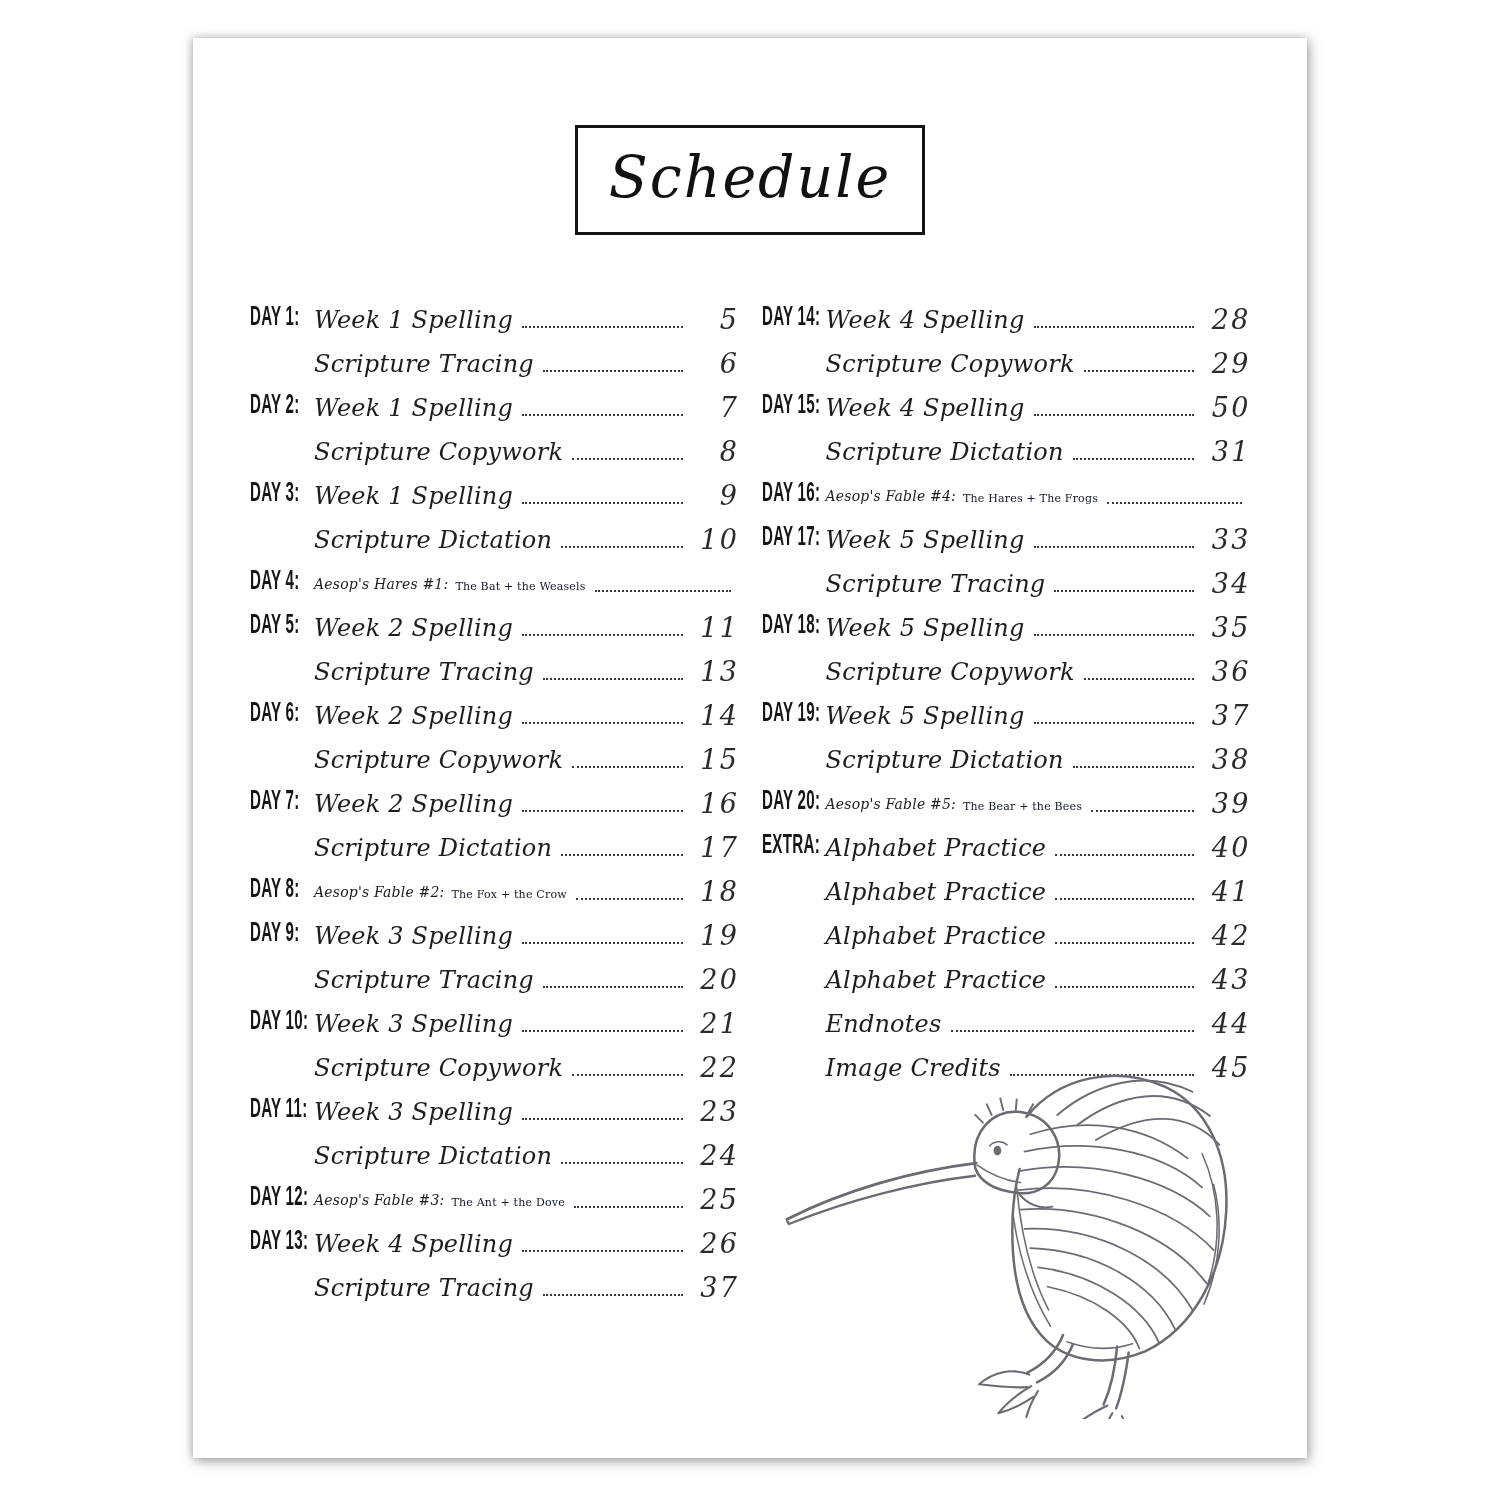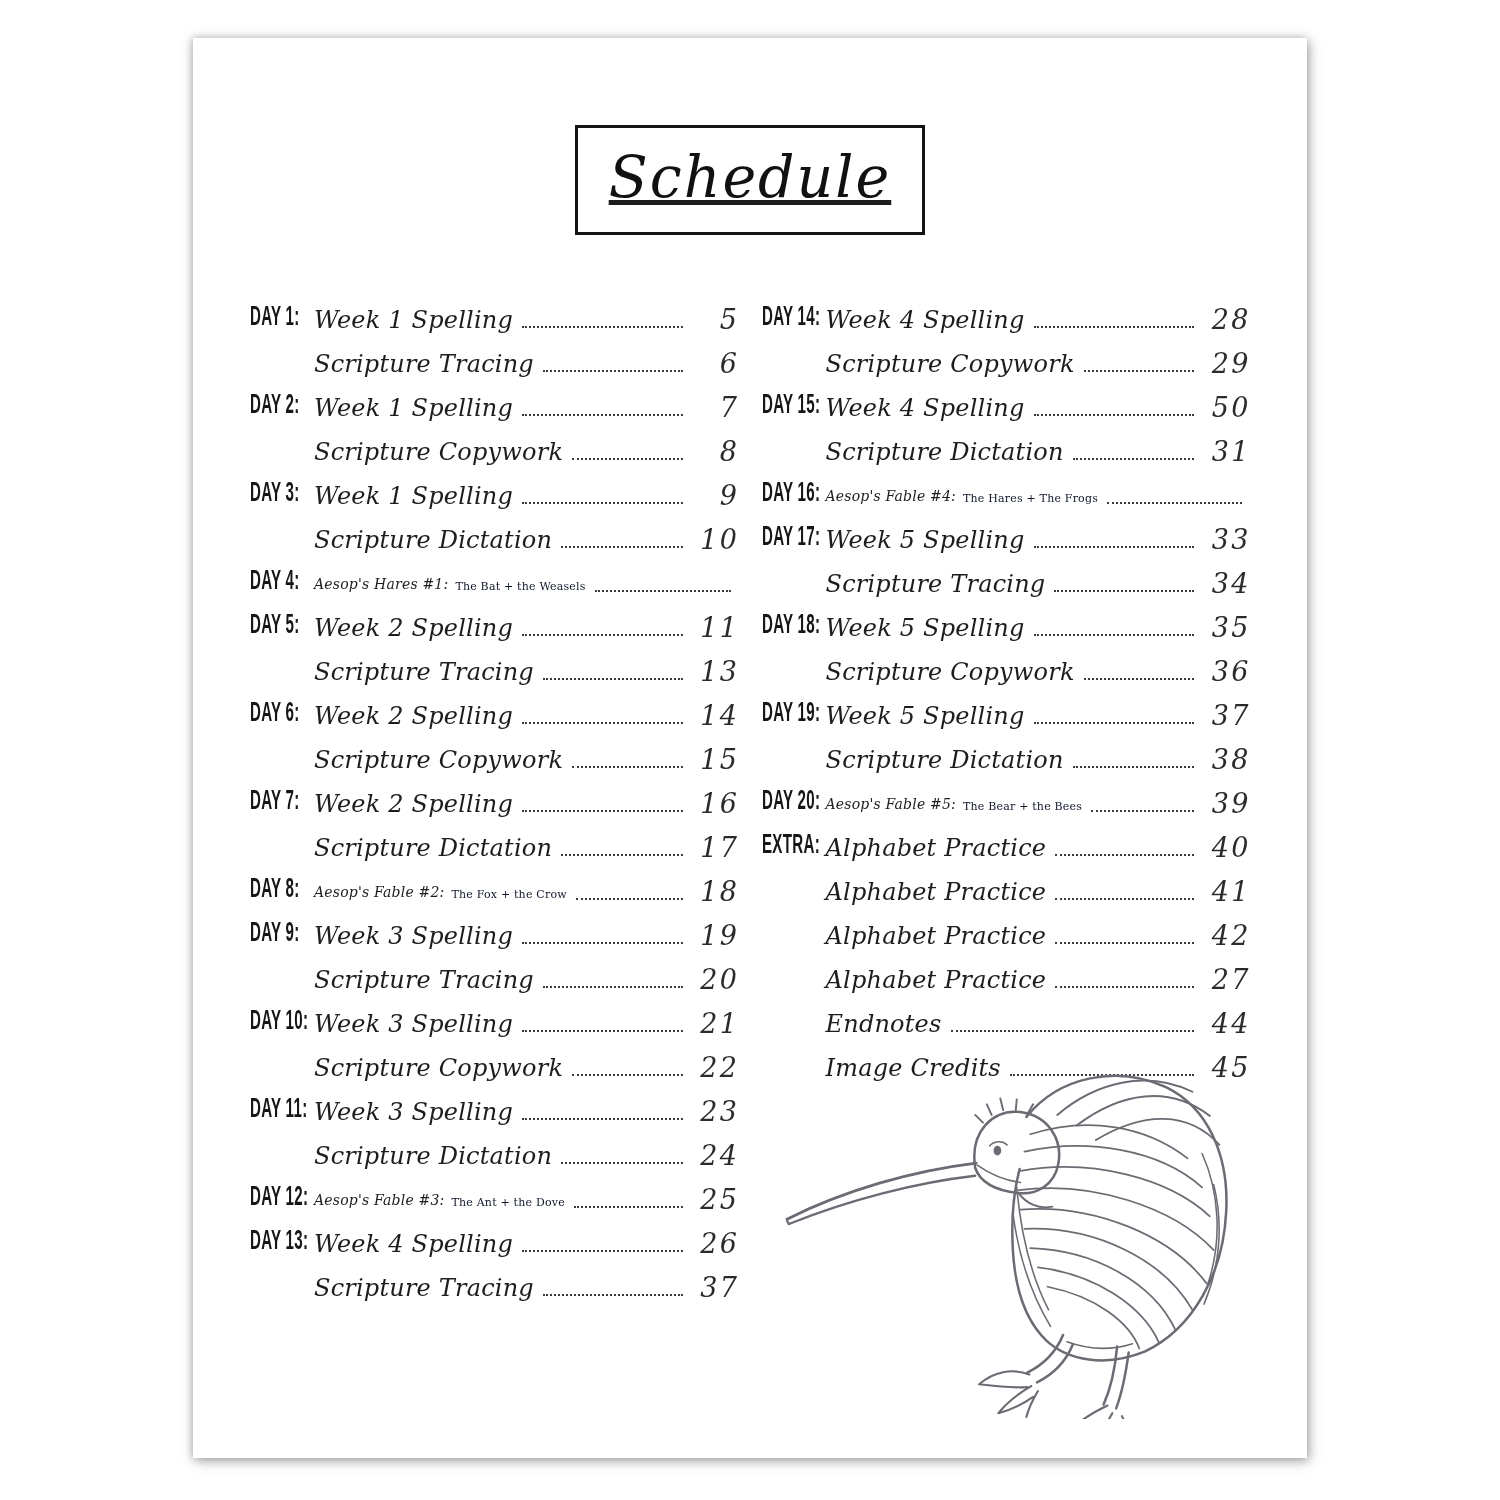--- a/index.html
+++ b/index.html
@@ -18,21 +18,21 @@
     position:absolute;
     left:193px; top:38px;
     width:1114px; height:1420px;
     background:#ffffff;
     box-shadow:2px 3px 11px rgba(90,90,95,.55), -2px -1px 7px rgba(120,120,125,.28);
   }
   .title-box{
     width:350px; height:110px;
     margin:87px auto 0 auto;
     border:3px solid #141414;
-    display:flex; align-items:center; justify-content:center;text-decoration:underline;
+    display:flex; align-items:center; justify-content:center;
   }
   .title-text{
     font-family:"DejaVu Serif", serif;
     font-style:italic;
     font-size:57px;
     letter-spacing:2px;
     color:#111;
     padding-bottom:6px;
   }
   .columns{
@@ -385,21 +385,21 @@
     <span class="entry-title">Alphabet Practice</span>
 
     <span class="dots"></span>
     <span class="page-num">42</span>
   </div>
         <div class="toc-row">
     <span class="day-label"><span class="cond"></span></span>
     <span class="entry-title">Alphabet Practice</span>
 
     <span class="dots"></span>
-    <span class="page-num">27</span>
+    <span class="page-num">43</span>
   </div>
         <div class="toc-row">
     <span class="day-label"><span class="cond"></span></span>
     <span class="entry-title">Endnotes</span>
 
     <span class="dots"></span>
     <span class="page-num">44</span>
   </div>
         <div class="toc-row">
     <span class="day-label"><span class="cond"></span></span>

